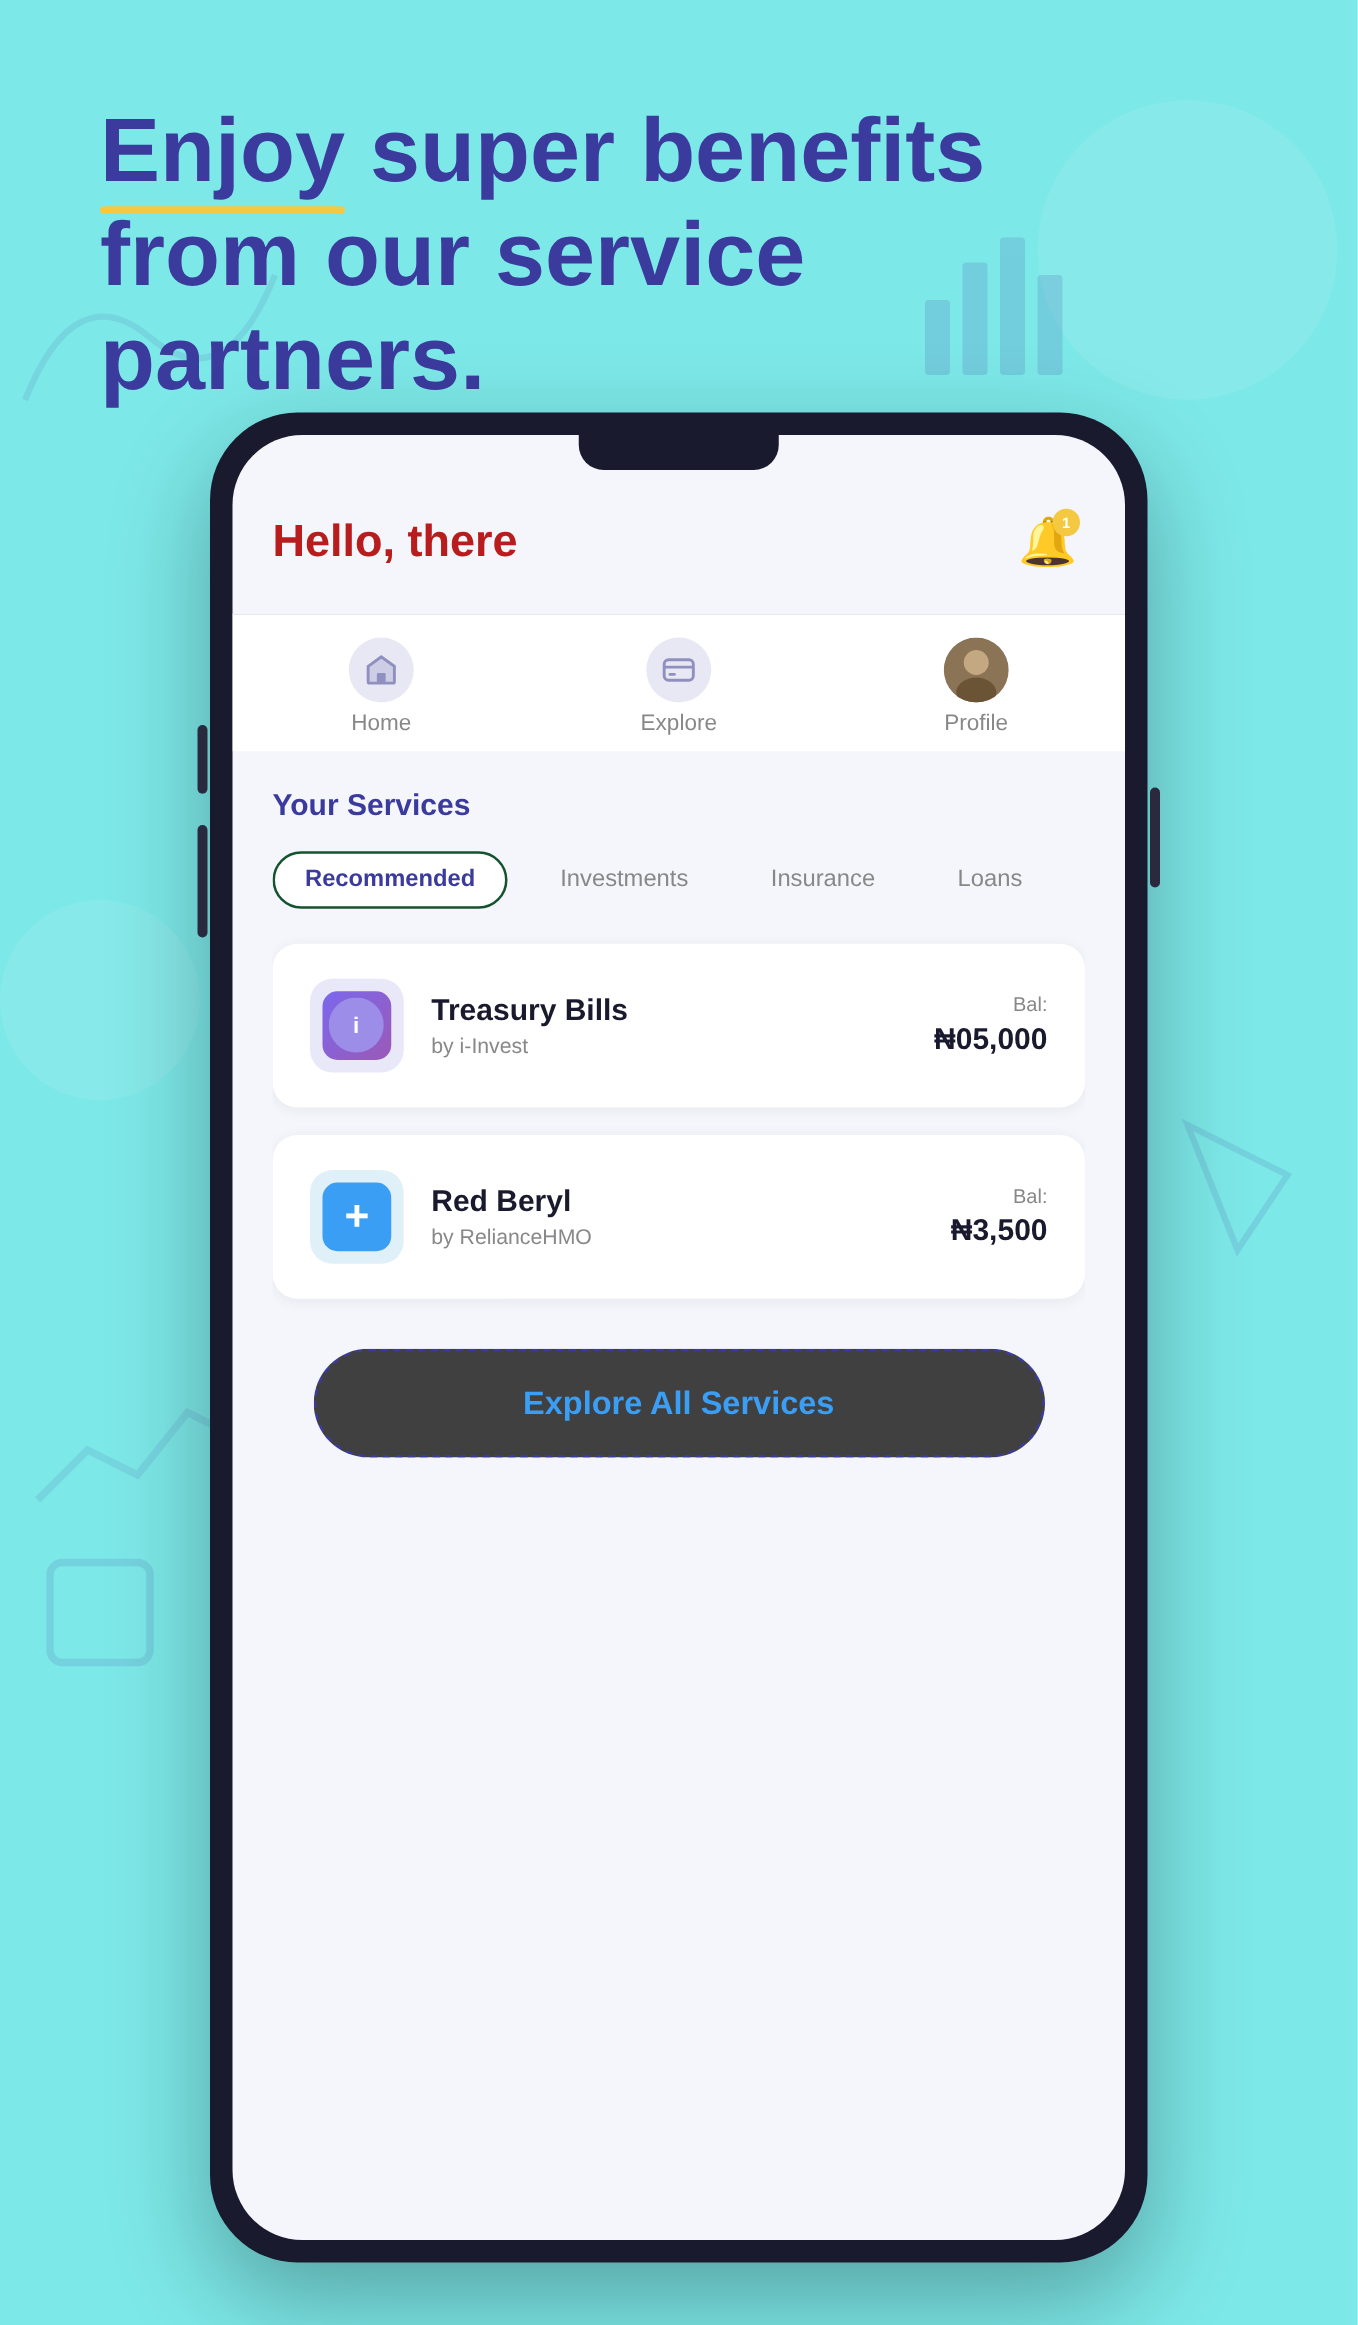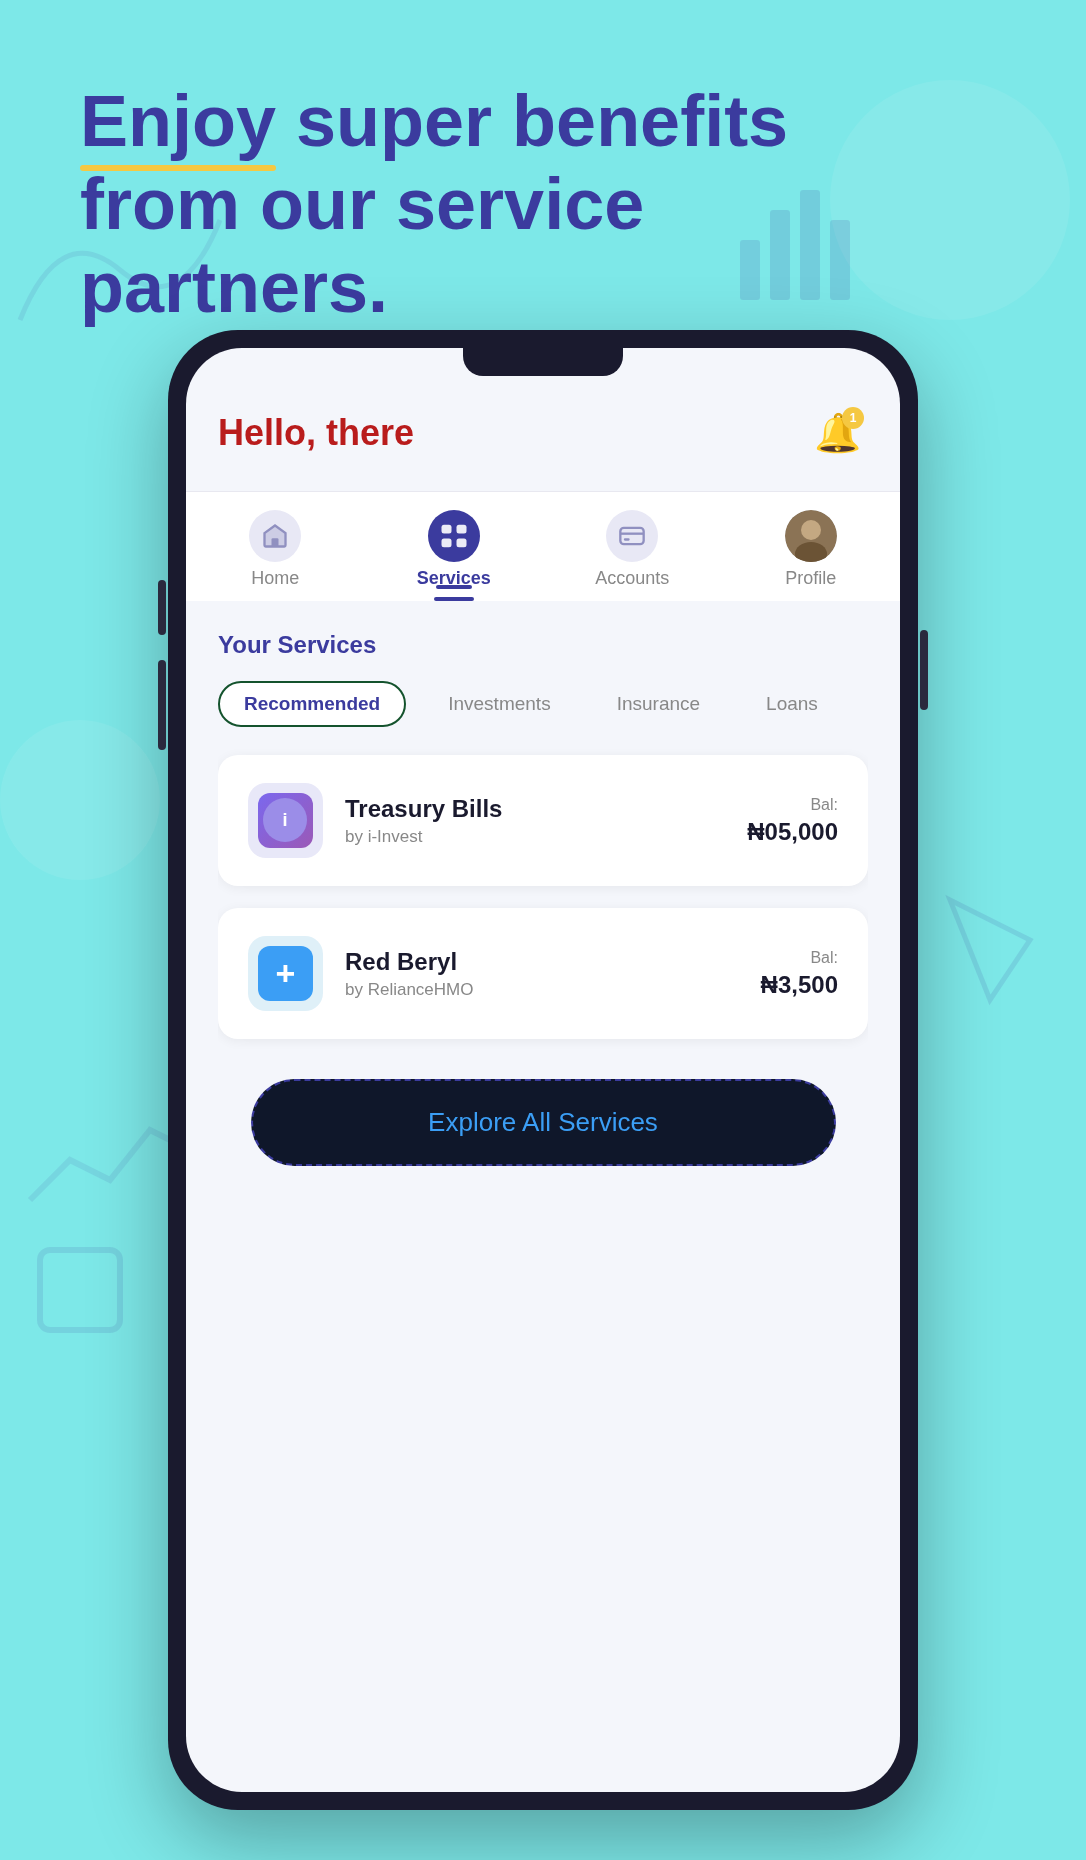--- a/index.html
+++ b/index.html
@@ -334,23 +334,23 @@
       margin-top: 40px;
       display: flex;
       justify-content: center;
     }
 
     .explore-btn {
       border: 2.5px dashed #3b3b9e;
       border-radius: 50px;
       padding: 26px 60px;
       font-size: 26px;
-      font-weight: 400;
+      font-weight: 700;
       color: #3b9ef5;
-      background: #0f172a;
+      background: #404040;
       cursor: pointer;
       width: 90%;
       text-align: center;
     }
 
     
     .services-nav-item {
       position: relative;
     }
 
@@ -472,42 +472,30 @@
           <div class="nav-item">
             <div class="nav-icon home-icon-bg">
               <svg width="28" height="28" viewBox="0 0 24 24" fill="none">
                 <path d="M3 9.5L12 3l9 6.5V20a1 1 0 01-1 1H4a1 1 0 01-1-1V9.5z" stroke="#9090c0" stroke-width="2" fill="#9090c0" fill-opacity="0.3"></path>
                 <rect x="9" y="14" width="6" height="7" rx="1" fill="#9090c0"></rect>
               </svg>
             </div>
             <span class="nav-label">Home</span>
           </div>
 
-          <div class="nav-item services-nav-item" style="position:relative;">
-            <div class="nav-icon services-icon-bg">
-              <svg width="30" height="30" viewBox="0 0 24 24" fill="none">
-                <rect x="2" y="3" width="8" height="7" rx="2" fill="white" fill-opacity="0.9"></rect>
-                <rect x="14" y="3" width="8" height="7" rx="2" fill="white" fill-opacity="0.9"></rect>
-                <rect x="2" y="14" width="8" height="7" rx="2" fill="white" fill-opacity="0.9"></rect>
-                <rect x="14" y="14" width="8" height="7" rx="2" fill="white" fill-opacity="0.9"></rect>
-              </svg>
-            </div>
-            <span class="nav-label active">Services</span>
-            <div style="position:absolute; bottom:0; left:50%; transform:translateX(-50%); width:36px; height:4px; background:#3b3b9e; border-radius:2px;"></div>
-          </div>
 
           <div class="nav-item">
             <div class="nav-icon accounts-icon-bg">
               <svg width="28" height="28" viewBox="0 0 24 24" fill="none">
                 <rect x="2" y="5" width="20" height="14" rx="3" stroke="#9090c0" stroke-width="2" fill="none"></rect>
                 <line x1="2" y1="10" x2="22" y2="10" stroke="#9090c0" stroke-width="2"></line>
                 <rect x="5" y="14" width="5" height="2" rx="1" fill="#9090c0"></rect>
               </svg>
             </div>
-            <span class="nav-label">Accounts</span>
+            <span class="nav-label">Explore</span>
           </div>
 
           <div class="nav-item">
             <div class="nav-icon profile-icon-bg">
               <svg width="52" height="52" viewBox="0 0 52 52">
                 <circle cx="26" cy="26" r="26" fill="#8b7355"></circle>
                 <circle cx="26" cy="20" r="10" fill="#c4a882"></circle>
                 <ellipse cx="26" cy="44" rx="16" ry="12" fill="#6b5335"></ellipse>
               </svg>
             </div>

